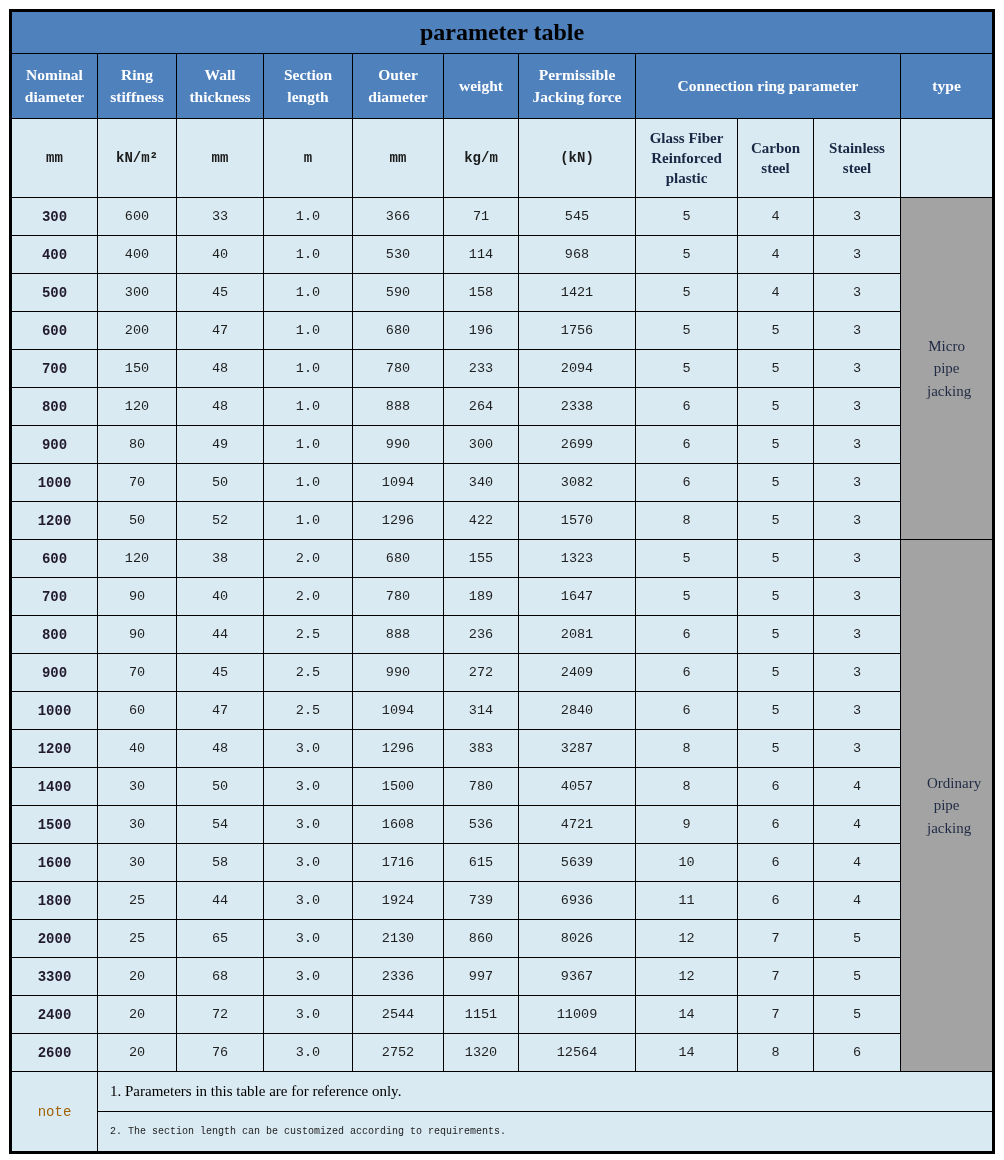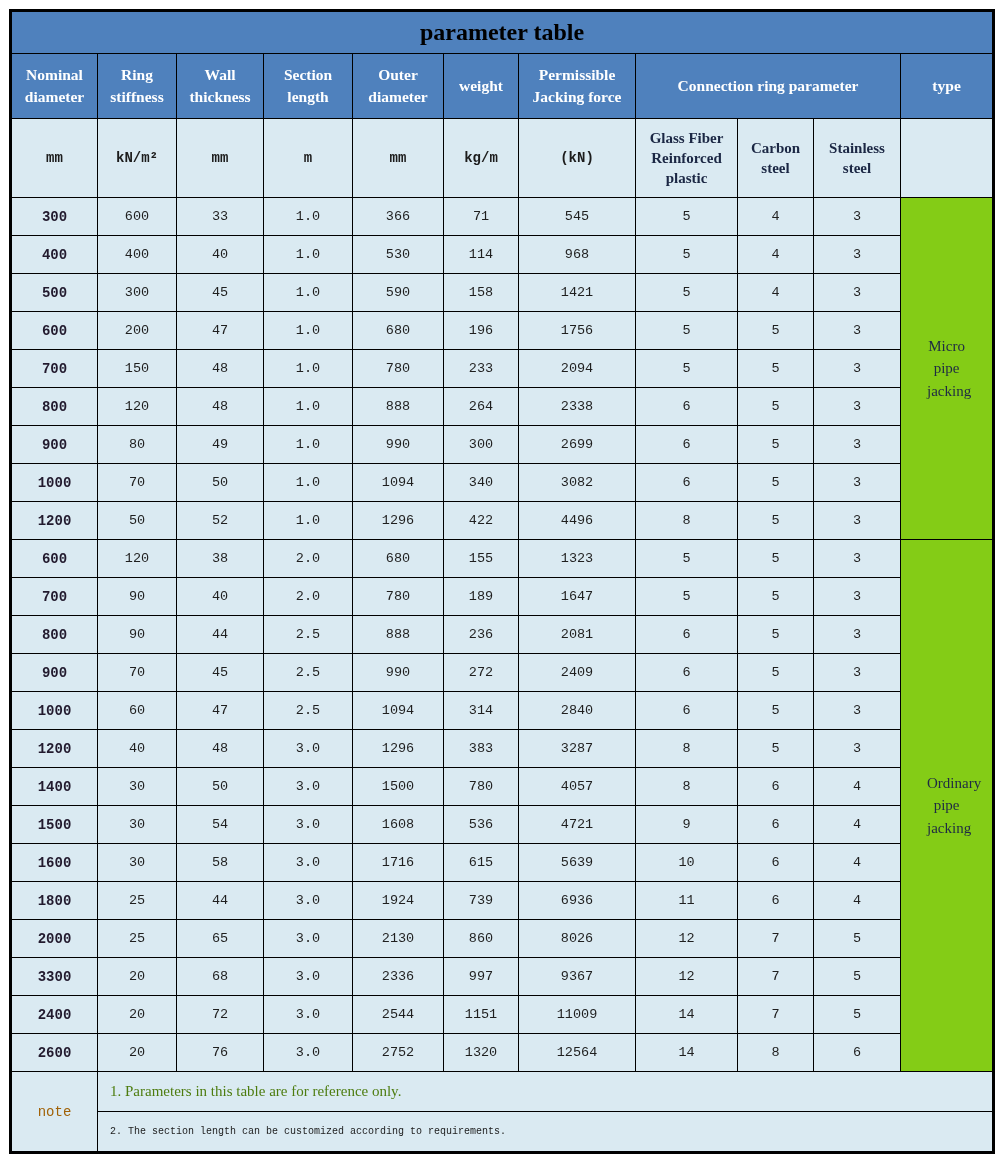--- a/index.html
+++ b/index.html
@@ -78,39 +78,39 @@
     font-weight: bold;
     font-size: 14px;
     color: #221a2e;
   }
   tbody.data-body td.type-cell {
     font-family: "Liberation Serif", serif;
     font-size: 15px;
     color: #1f2a44;
     line-height: 1.5;
     padding: 0 26px;
-    background: #84cc16;
+    background: #a3a3a3;
   }
   
   tr.note-row td { background: #daeaf2; }
   tr.note-row td.note-label {
     font-family: "Liberation Mono", monospace;
     font-size: 14px;
     color: #a16207;
     height: 78px;
   }
   tr.note-row td.note-line {
     text-align: left;
     padding-left: 12px;
     height: 39px;
   }
   tr.note-row td.note-line.serif {
     font-family: "Liberation Serif", serif;
     font-size: 15px;
-    color: #4d7c0f;
+    color: #000000;
   }
   tr.note-row td.note-line.mono {
     font-family: "Liberation Mono", monospace;
     font-size: 10px;
     color: #1c1c1c;
   }
 </style>
 </head>
 <body>
 
@@ -256,21 +256,21 @@
           <td class="num">5</td>
           <td class="num">3</td>
         </tr>
         <tr>
           <td class="num first">1200</td>
           <td class="num">50</td>
           <td class="num">52</td>
           <td class="num">1.0</td>
           <td class="num">1296</td>
           <td class="num">422</td>
-          <td class="num">4496</td>
+          <td class="num">1570</td>
           <td class="num">8</td>
           <td class="num">5</td>
           <td class="num">3</td>
         </tr>
         <tr>
           <td class="num first">600</td>
           <td class="num">120</td>
           <td class="num">38</td>
           <td class="num">2.0</td>
           <td class="num">680</td>

